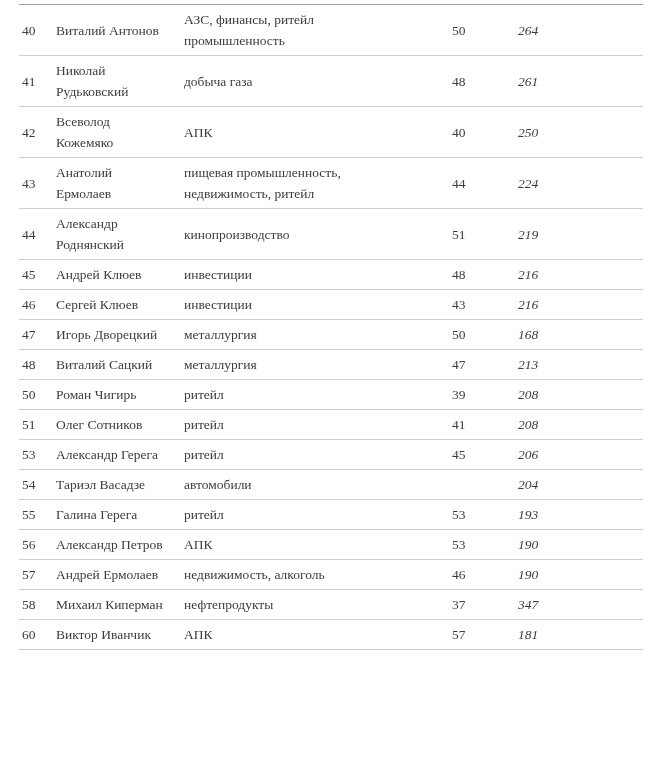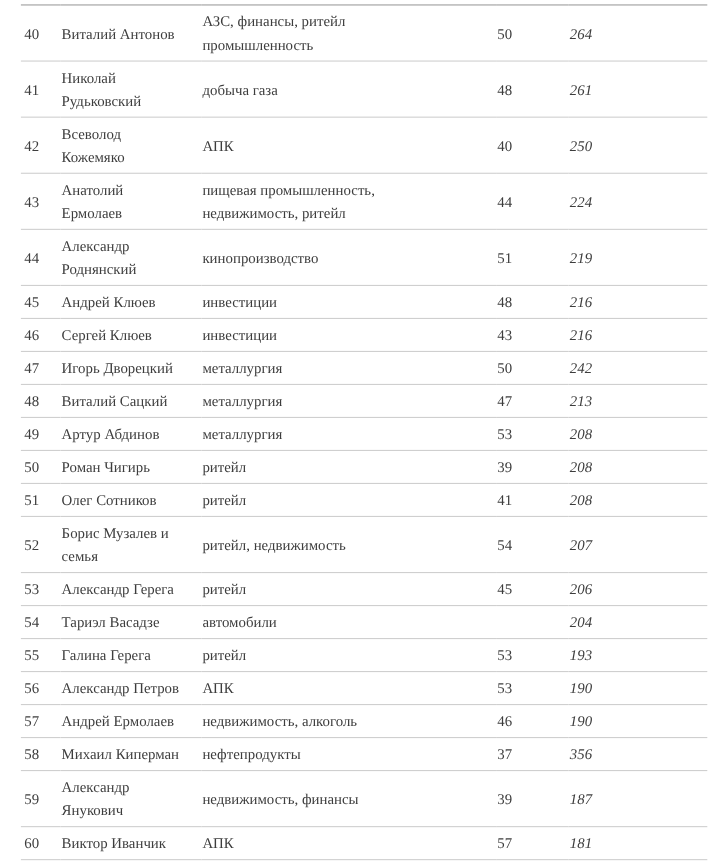--- a/index.html
+++ b/index.html
@@ -101,57 +101,42 @@
     <td class="c-name">Сергей Клюев</td>
     <td class="c-sector">инвестиции</td>
     <td class="c-age">43</td>
     <td class="c-value">216</td>
   </tr>
         <tr>
     <td class="c-rank">47</td>
     <td class="c-name">Игорь Дворецкий</td>
     <td class="c-sector">металлургия</td>
     <td class="c-age">50</td>
-    <td class="c-value">242</td>
+    <td class="c-value">168</td>
   </tr>
         <tr>
     <td class="c-rank">48</td>
     <td class="c-name">Виталий Сацкий</td>
     <td class="c-sector">металлургия</td>
     <td class="c-age">47</td>
     <td class="c-value">213</td>
-  </tr>
-        <tr>
-    <td class="c-rank">49</td>
-    <td class="c-name">Артур Абдинов</td>
-    <td class="c-sector">металлургия</td>
-    <td class="c-age">53</td>
-    <td class="c-value">208</td>
   </tr>
         <tr>
     <td class="c-rank">50</td>
     <td class="c-name">Роман Чигирь</td>
     <td class="c-sector">ритейл</td>
     <td class="c-age">39</td>
     <td class="c-value">208</td>
   </tr>
         <tr>
     <td class="c-rank">51</td>
     <td class="c-name">Олег Сотников</td>
     <td class="c-sector">ритейл</td>
     <td class="c-age">41</td>
     <td class="c-value">208</td>
-  </tr>
-        <tr>
-    <td class="c-rank">52</td>
-    <td class="c-name">Борис Музалев и
-семья</td>
-    <td class="c-sector">ритейл, недвижимость</td>
-    <td class="c-age">54</td>
-    <td class="c-value">207</td>
   </tr>
         <tr>
     <td class="c-rank">53</td>
     <td class="c-name">Александр Герега</td>
     <td class="c-sector">ритейл</td>
     <td class="c-age">45</td>
     <td class="c-value">206</td>
   </tr>
         <tr>
     <td class="c-rank">54</td>
@@ -179,29 +164,21 @@
     <td class="c-name">Андрей Ермолаев</td>
     <td class="c-sector">недвижимость, алкоголь</td>
     <td class="c-age">46</td>
     <td class="c-value">190</td>
   </tr>
         <tr>
     <td class="c-rank">58</td>
     <td class="c-name">Михаил Киперман</td>
     <td class="c-sector">нефтепродукты</td>
     <td class="c-age">37</td>
-    <td class="c-value">356</td>
-  </tr>
-        <tr>
-    <td class="c-rank">59</td>
-    <td class="c-name">Александр
-Янукович</td>
-    <td class="c-sector">недвижимость, финансы</td>
-    <td class="c-age">39</td>
-    <td class="c-value">187</td>
+    <td class="c-value">347</td>
   </tr>
         <tr>
     <td class="c-rank">60</td>
     <td class="c-name">Виктор Иванчик</td>
     <td class="c-sector">АПК</td>
     <td class="c-age">57</td>
     <td class="c-value">181</td>
   </tr>
       </tbody>
   </table>

